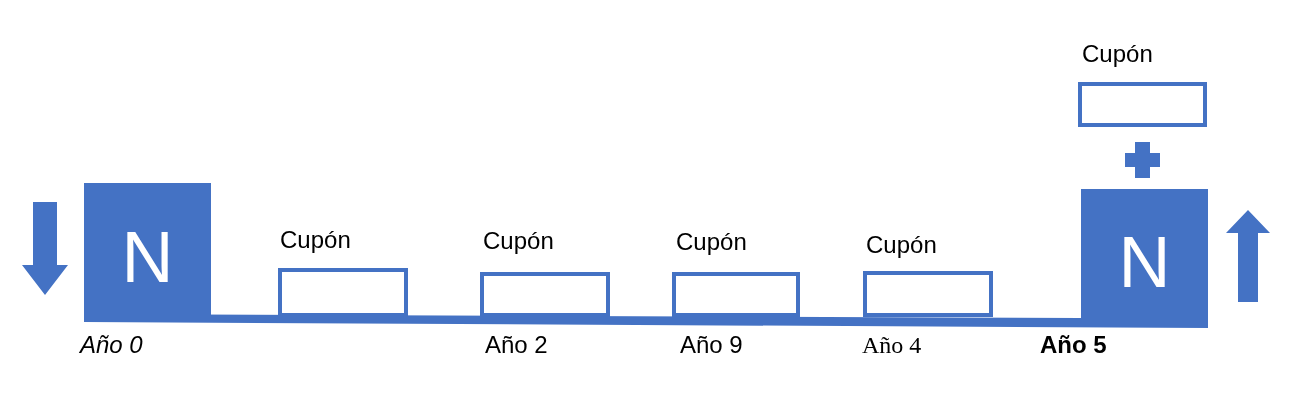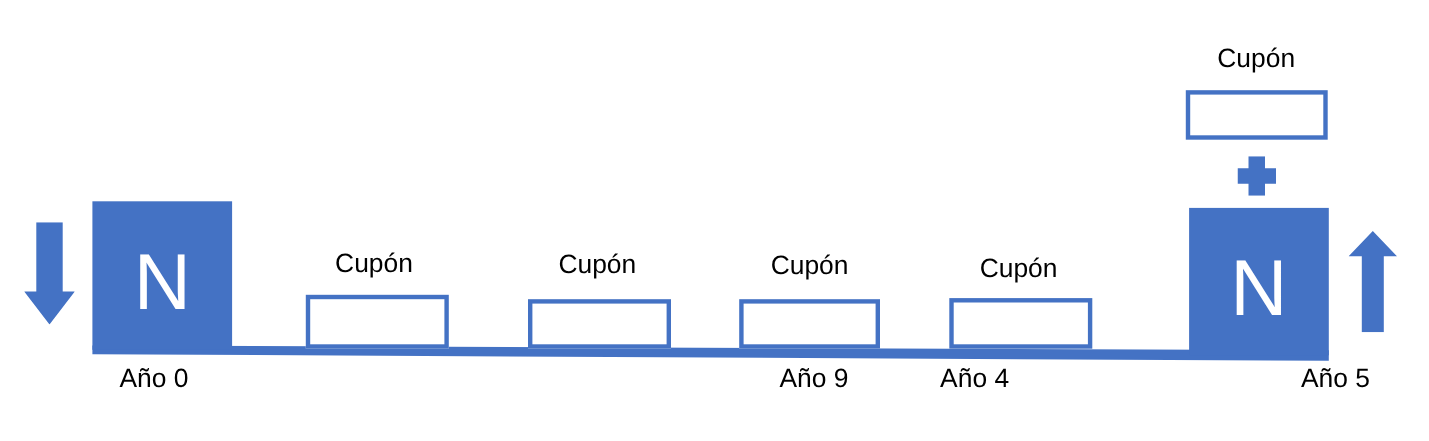--- a/index.html
+++ b/index.html
@@ -15,21 +15,21 @@
     padding-top:12px; box-sizing:border-box;
   }
   .nsquare .nletter {
     color:var(--nominal-text,#ffffff); font-size:72px; font-weight:400; line-height:1;
   }
   .coupon-box {
     position:absolute; background:var(--coupon-box-fill,#ffffff);
     border:4px solid var(--accent,#4472C4); box-sizing:border-box;
   }
   .lbl {
-    position:absolute; width:120px; text-align:center; white-space:nowrap;
+    position:absolute; width:120px; text-align:left; white-space:nowrap;
     color:var(--text,#000000); font-size:24px; line-height:1.2; font-weight:400;
   }
 </style>
 </head>
 <body>
 
 <div class="canvas">
 
   <svg class="shape-layer" viewBox="0 0 1299 401">
     <polygon points="84,314 1208,318.5 1208,328 84,322" fill="#4472C4"></polygon>
@@ -59,18 +59,19 @@
   <div class="coupon-box" style="left:672px; top:272px; width:128px; height:45px;"></div>
   <div class="coupon-box" style="left:863px; top:271px; width:130px; height:46px;"></div>
   <div class="coupon-box" style="left:1078px; top:82px; width:129px; height:45px;"></div>
 
   <div class="lbl" style="left:280px; top:226px;">Cupón</div>
   <div class="lbl" style="left:483px; top:227px;">Cupón</div>
   <div class="lbl" style="left:676px; top:228px;">Cupón</div>
   <div class="lbl" style="left:866px; top:231px;">Cupón</div>
   <div class="lbl" style="left:1082px; top:40px;">Cupón</div>
 
-  <div class="lbl" style="left:80px; top:331px;">Año 0</div>
+  <div class="lbl" style="left:80px; top:331px;font-style:italic;">Año 0</div>
+  <div class="lbl" style="left:485px; top:331px;">Año 2</div>
   <div class="lbl" style="left:680px; top:331px;">Año 9</div>
-  <div class="lbl" style="left:826px; top:331px;">Año 4</div>
-  <div class="lbl" style="left:1154px; top:331px;">Año 5</div>
+  <div class="lbl" style="left:862px; top:331px;font-family:Liberation Serif, serif;">Año 4</div>
+  <div class="lbl" style="left:1040px; top:331px;font-weight:bold;">Año 5</div>
 
 </div>
 
 </body></html>

